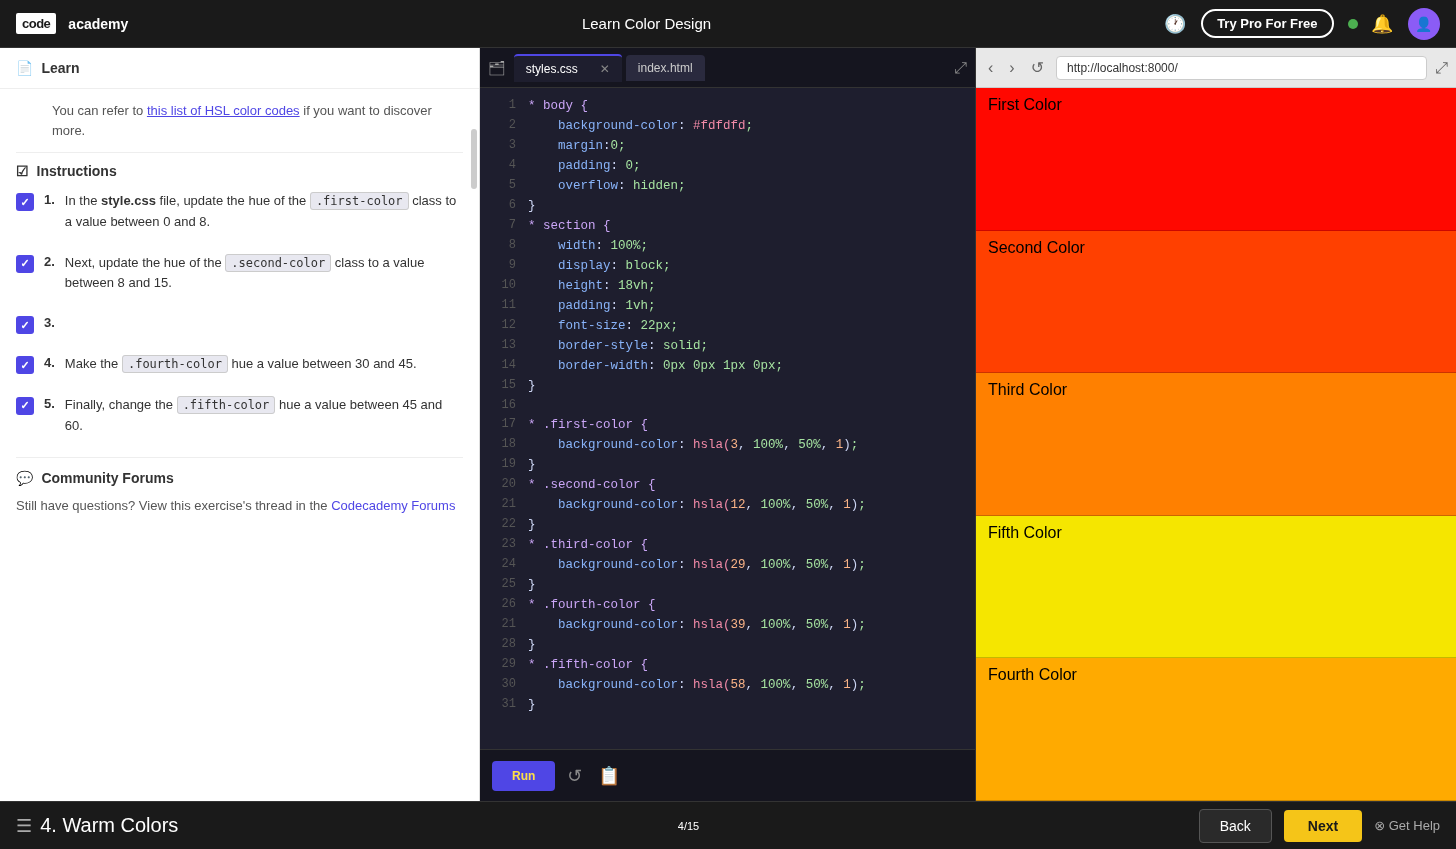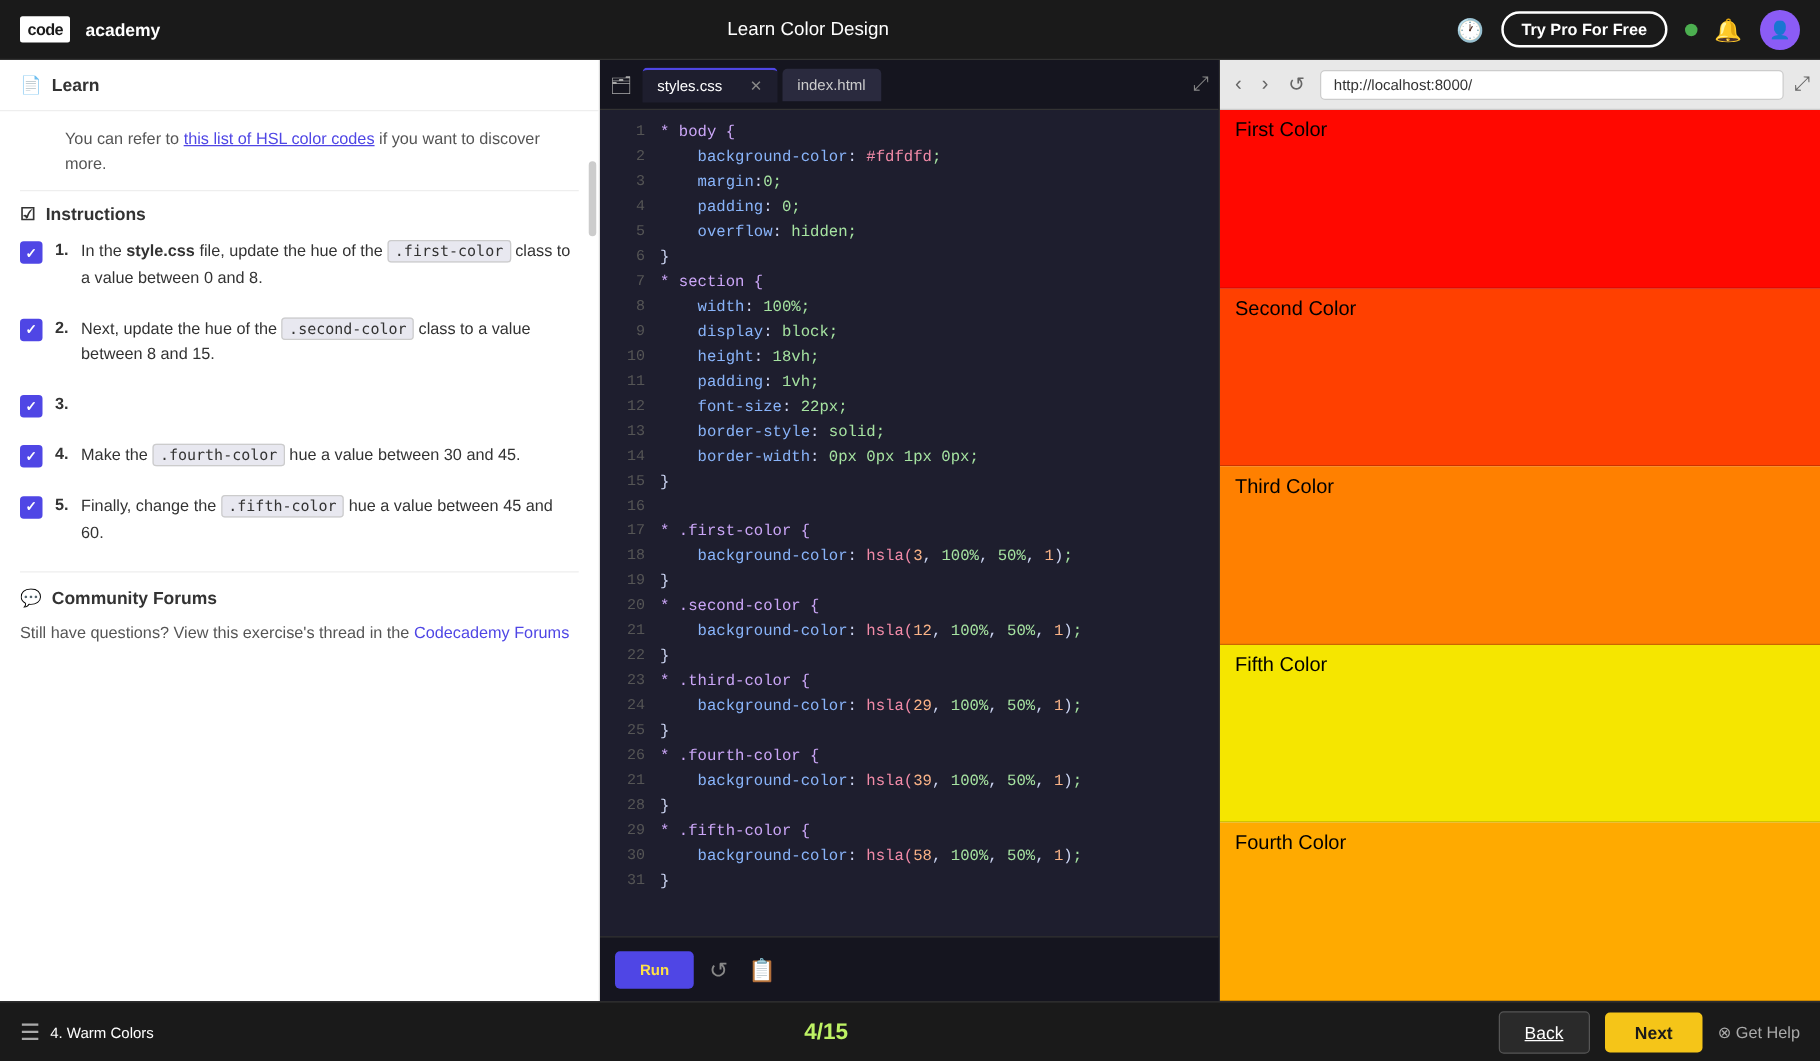--- a/index.html
+++ b/index.html
@@ -297,32 +297,31 @@
       background: #1a1a1a;
       display: flex;
       align-items: center;
       justify-content: space-between;
       padding: 0 16px;
       border-top: 1px solid #333;
       flex-shrink: 0;
     }
     .bottom-left { display: flex; align-items: center; gap: 8px; }
     .hamburger-btn { background: transparent; border: none; color: #aaa; font-size: 18px; cursor: pointer; }
-    .lesson-title { color: #fff; font-size: 12px; font-weight: 500; }
-    .bottom-center { color: #bef264; font-size: 18px; font-weight: 700; }
+    .lesson-title { color: #fff; font-size: 20px; font-weight: 500; }
+    .bottom-center { color: #ffffff; font-size: 11px; font-weight: 400; }
     .bottom-right { display: flex; align-items: center; gap: 12px; }
     .back-btn {
       background: #2a2a2a;
       border: 1px solid #555;
       color: #fff;
       padding: 8px 20px;
       border-radius: 4px;
       font-size: 14px;
       cursor: pointer;
-      text-decoration: underline;
     }
     .next-btn {
       background: #f5c518;
       border: none;
       color: #1a1a1a;
       padding: 8px 24px;
       border-radius: 4px;
       font-size: 14px;
       font-weight: 700;
       cursor: pointer;

